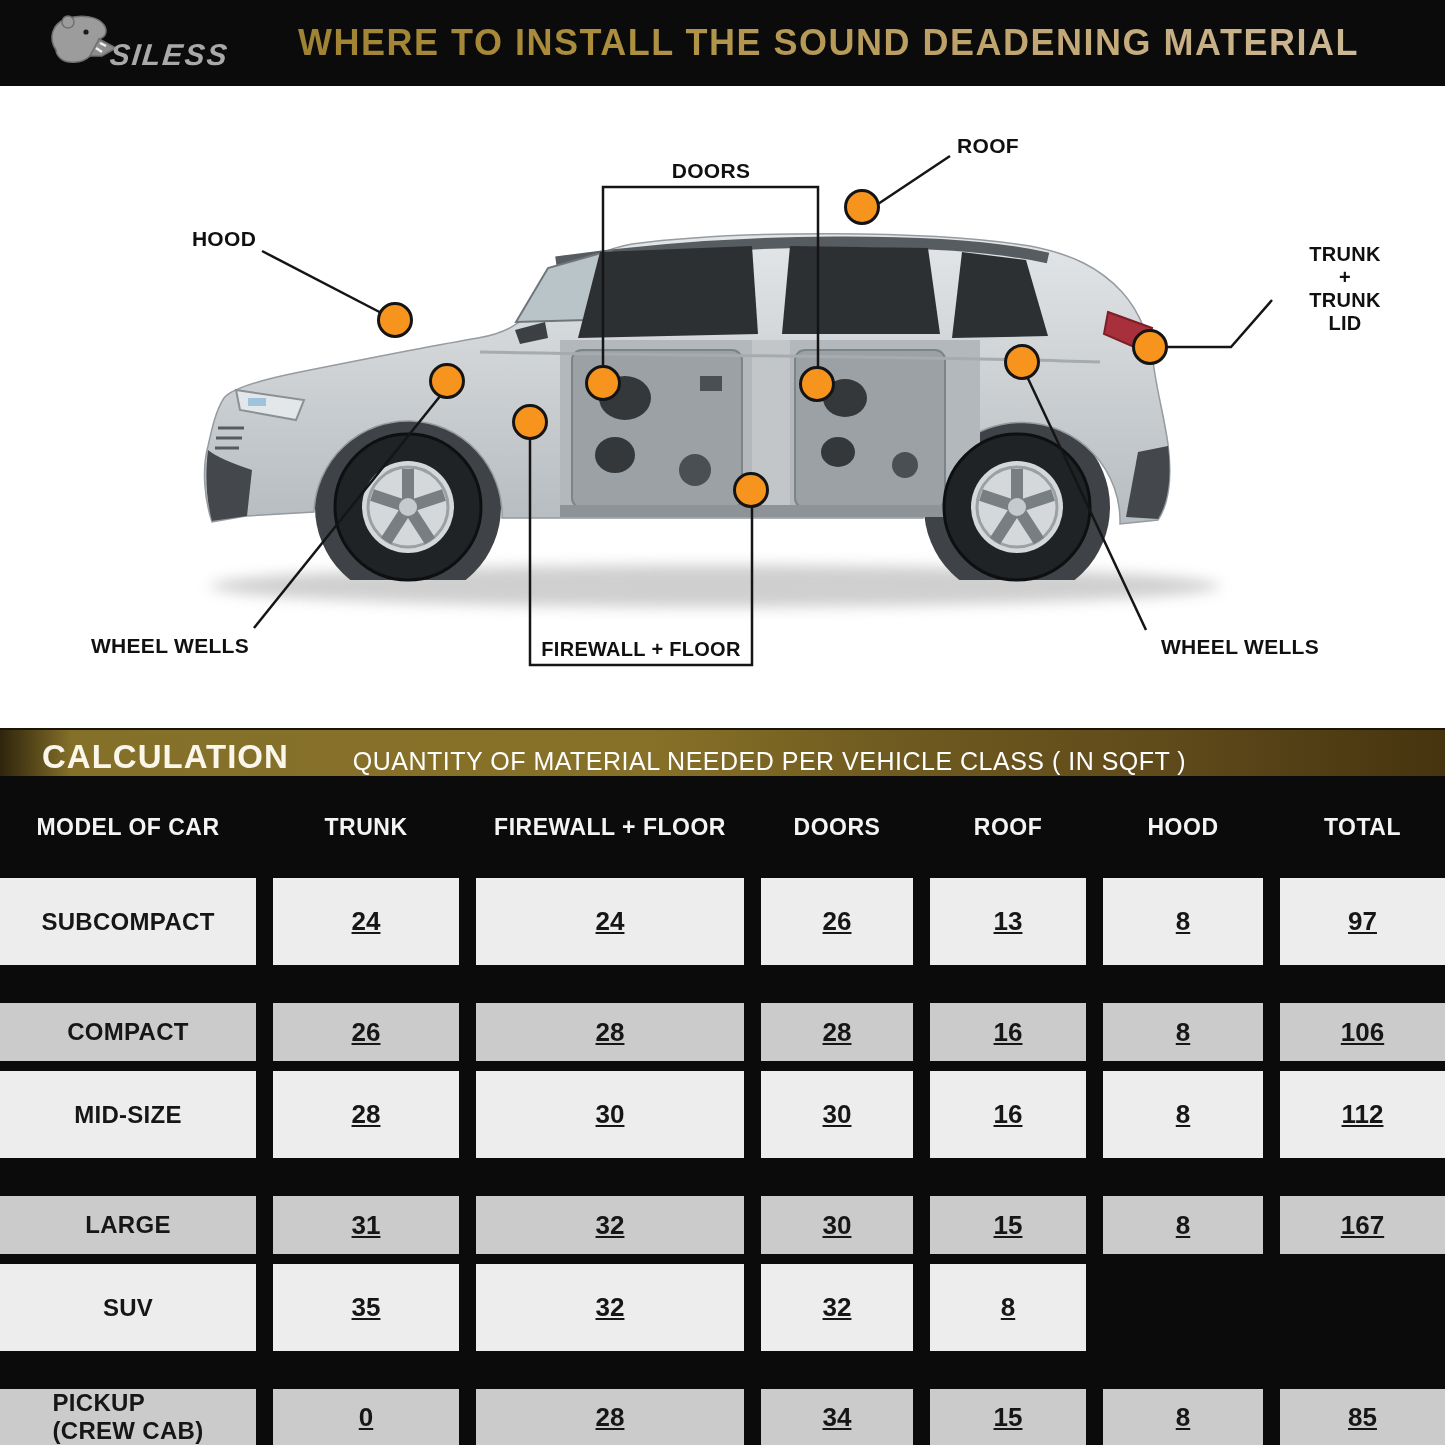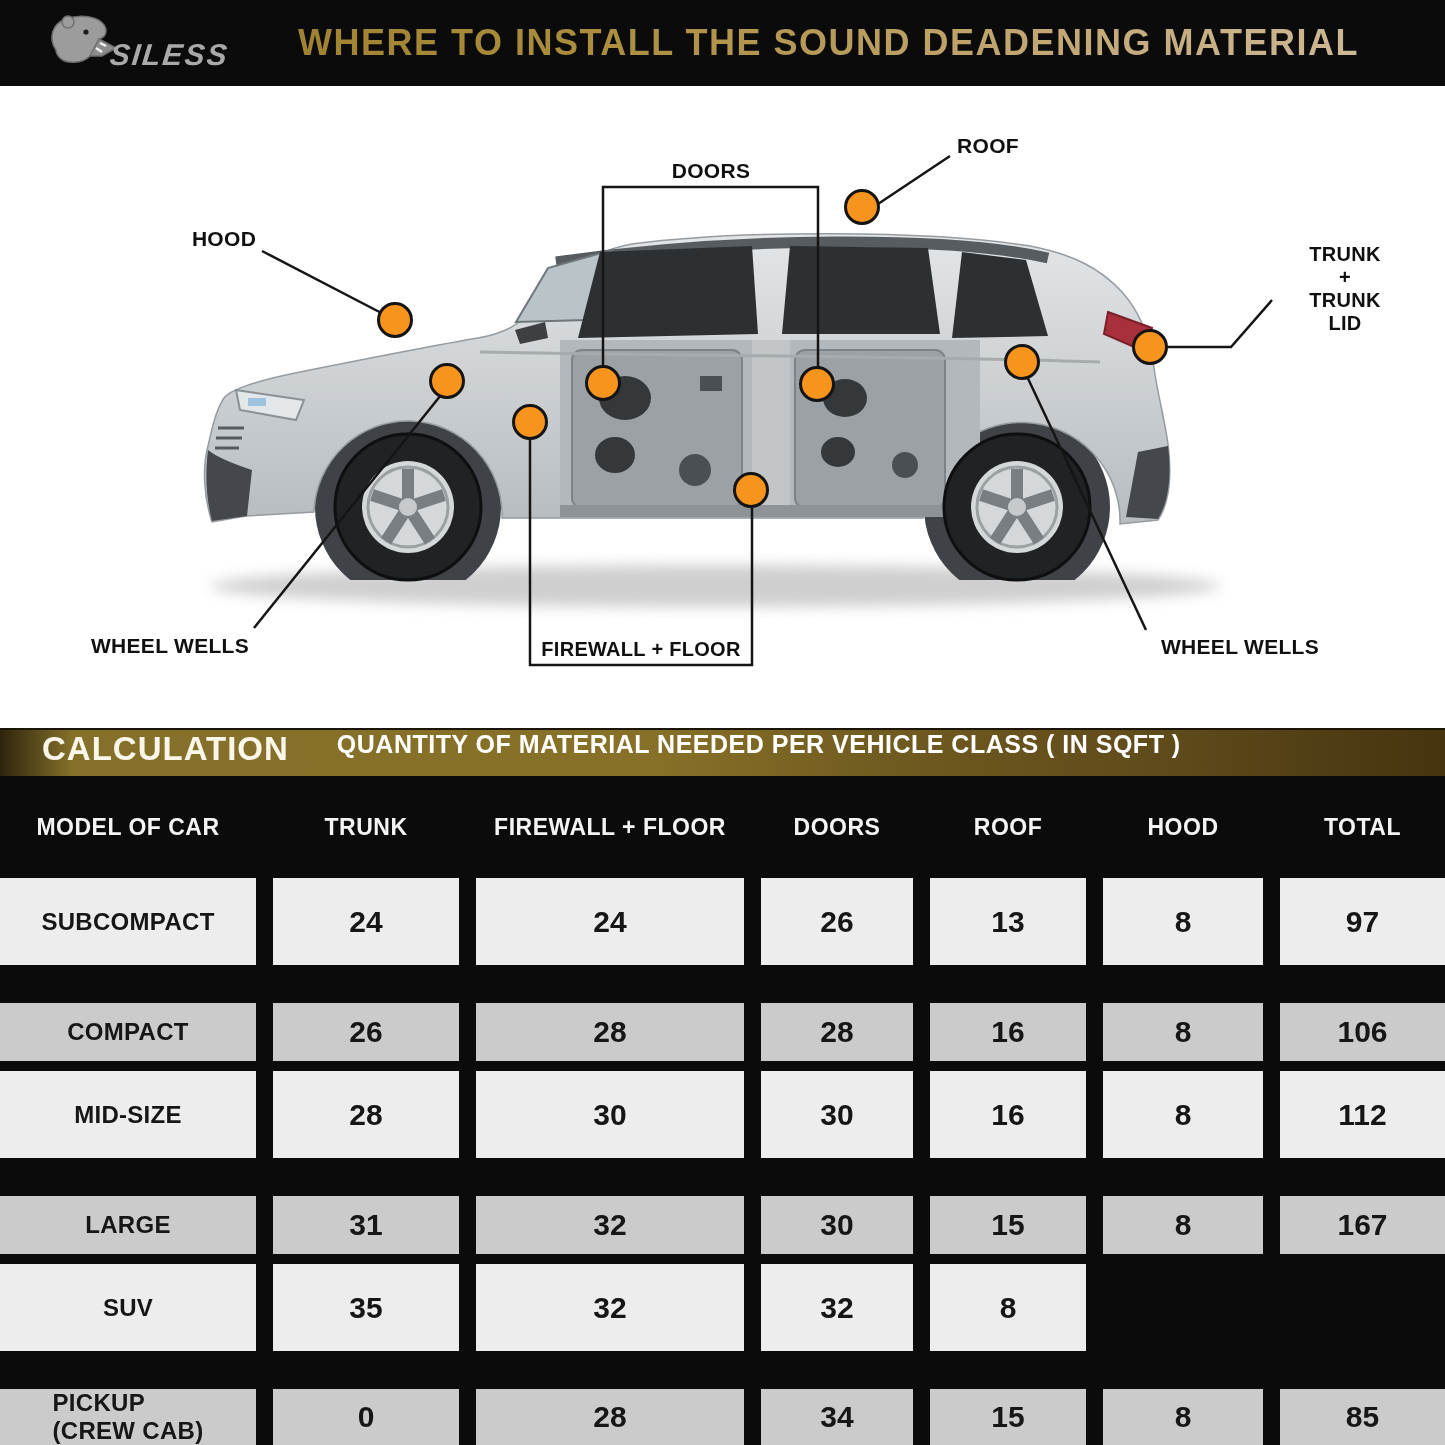--- a/index.html
+++ b/index.html
@@ -20,36 +20,36 @@
   
   .diagram{position:absolute;left:0;top:86px;width:1445px;height:642px;background:#fff;}
   .diagram svg{position:absolute;left:0;top:0;}
   .dlabel{position:absolute;transform:translate(-50%,-50%);font-weight:bold;color:#101010;
           font-size:21px;letter-spacing:.3px;white-space:nowrap;}
   .dlabel.multi{white-space:pre-line;text-align:center;font-size:20px;line-height:23px;}
 
   
   .calc-band{position:absolute;left:0;top:728px;width:1445px;height:48px;
              background:linear-gradient(90deg,#2e250c 0%,#85702a 5%,#877128 45%,#6f5a20 62%,#5e491a 82%,#46340f 100%);
-             display:flex;align-items:flex-start;border-top:2px solid #1a1505;box-sizing:border-box;}
+             display:flex;align-items:flex-end;border-top:2px solid #1a1505;box-sizing:border-box;}
   .calc-title{margin-left:42px;font-size:33px;font-weight:bold;color:#faf6ea;letter-spacing:1px;}
-  .calc-sub{margin-left:48px;font-size:25px;font-weight:bold;color:#ffffff;letter-spacing:.5px;white-space:nowrap;}
+  .calc-sub{margin-left:64px;font-size:25px;font-weight:normal;color:#ffffff;letter-spacing:.5px;white-space:nowrap;}
 
   
   .calc-table{position:absolute;left:0;top:776px;width:1445px;height:669px;background:#0b0b0b;
               display:flex;flex-direction:column;}
   .grid{display:grid;grid-template-columns:256px 186px 268px 152px 156px 160px 165px;column-gap:17px;}
   .thead{height:104px;}
   .th{display:flex;align-items:center;justify-content:center;color:#f4f4f4;
       font-weight:bold;font-size:23px;letter-spacing:.5px;}
   .trow{height:88px;margin-bottom:10px;border-radius:30px;}
   .trow:last-child{margin-bottom:0;flex:1;}
   .cell{display:flex;align-items:center;justify-content:center;font-weight:bold;color:#161616;}
   .cell.model{font-size:24px;letter-spacing:.3px;white-space:pre-line;text-align:left;}
-  .cell.num{font-size:30px;}
+  .cell.num{font-size:26px;text-decoration:underline;}
   .r-light .cell{background:#ededed;}
   .r-dark  .cell{background:#cbcbcb;margin-top:28px;}
 </style>
 </head>
 <body>
 
 <div class="page">
 
   <div class="top-bar">
     <div class="brand">

